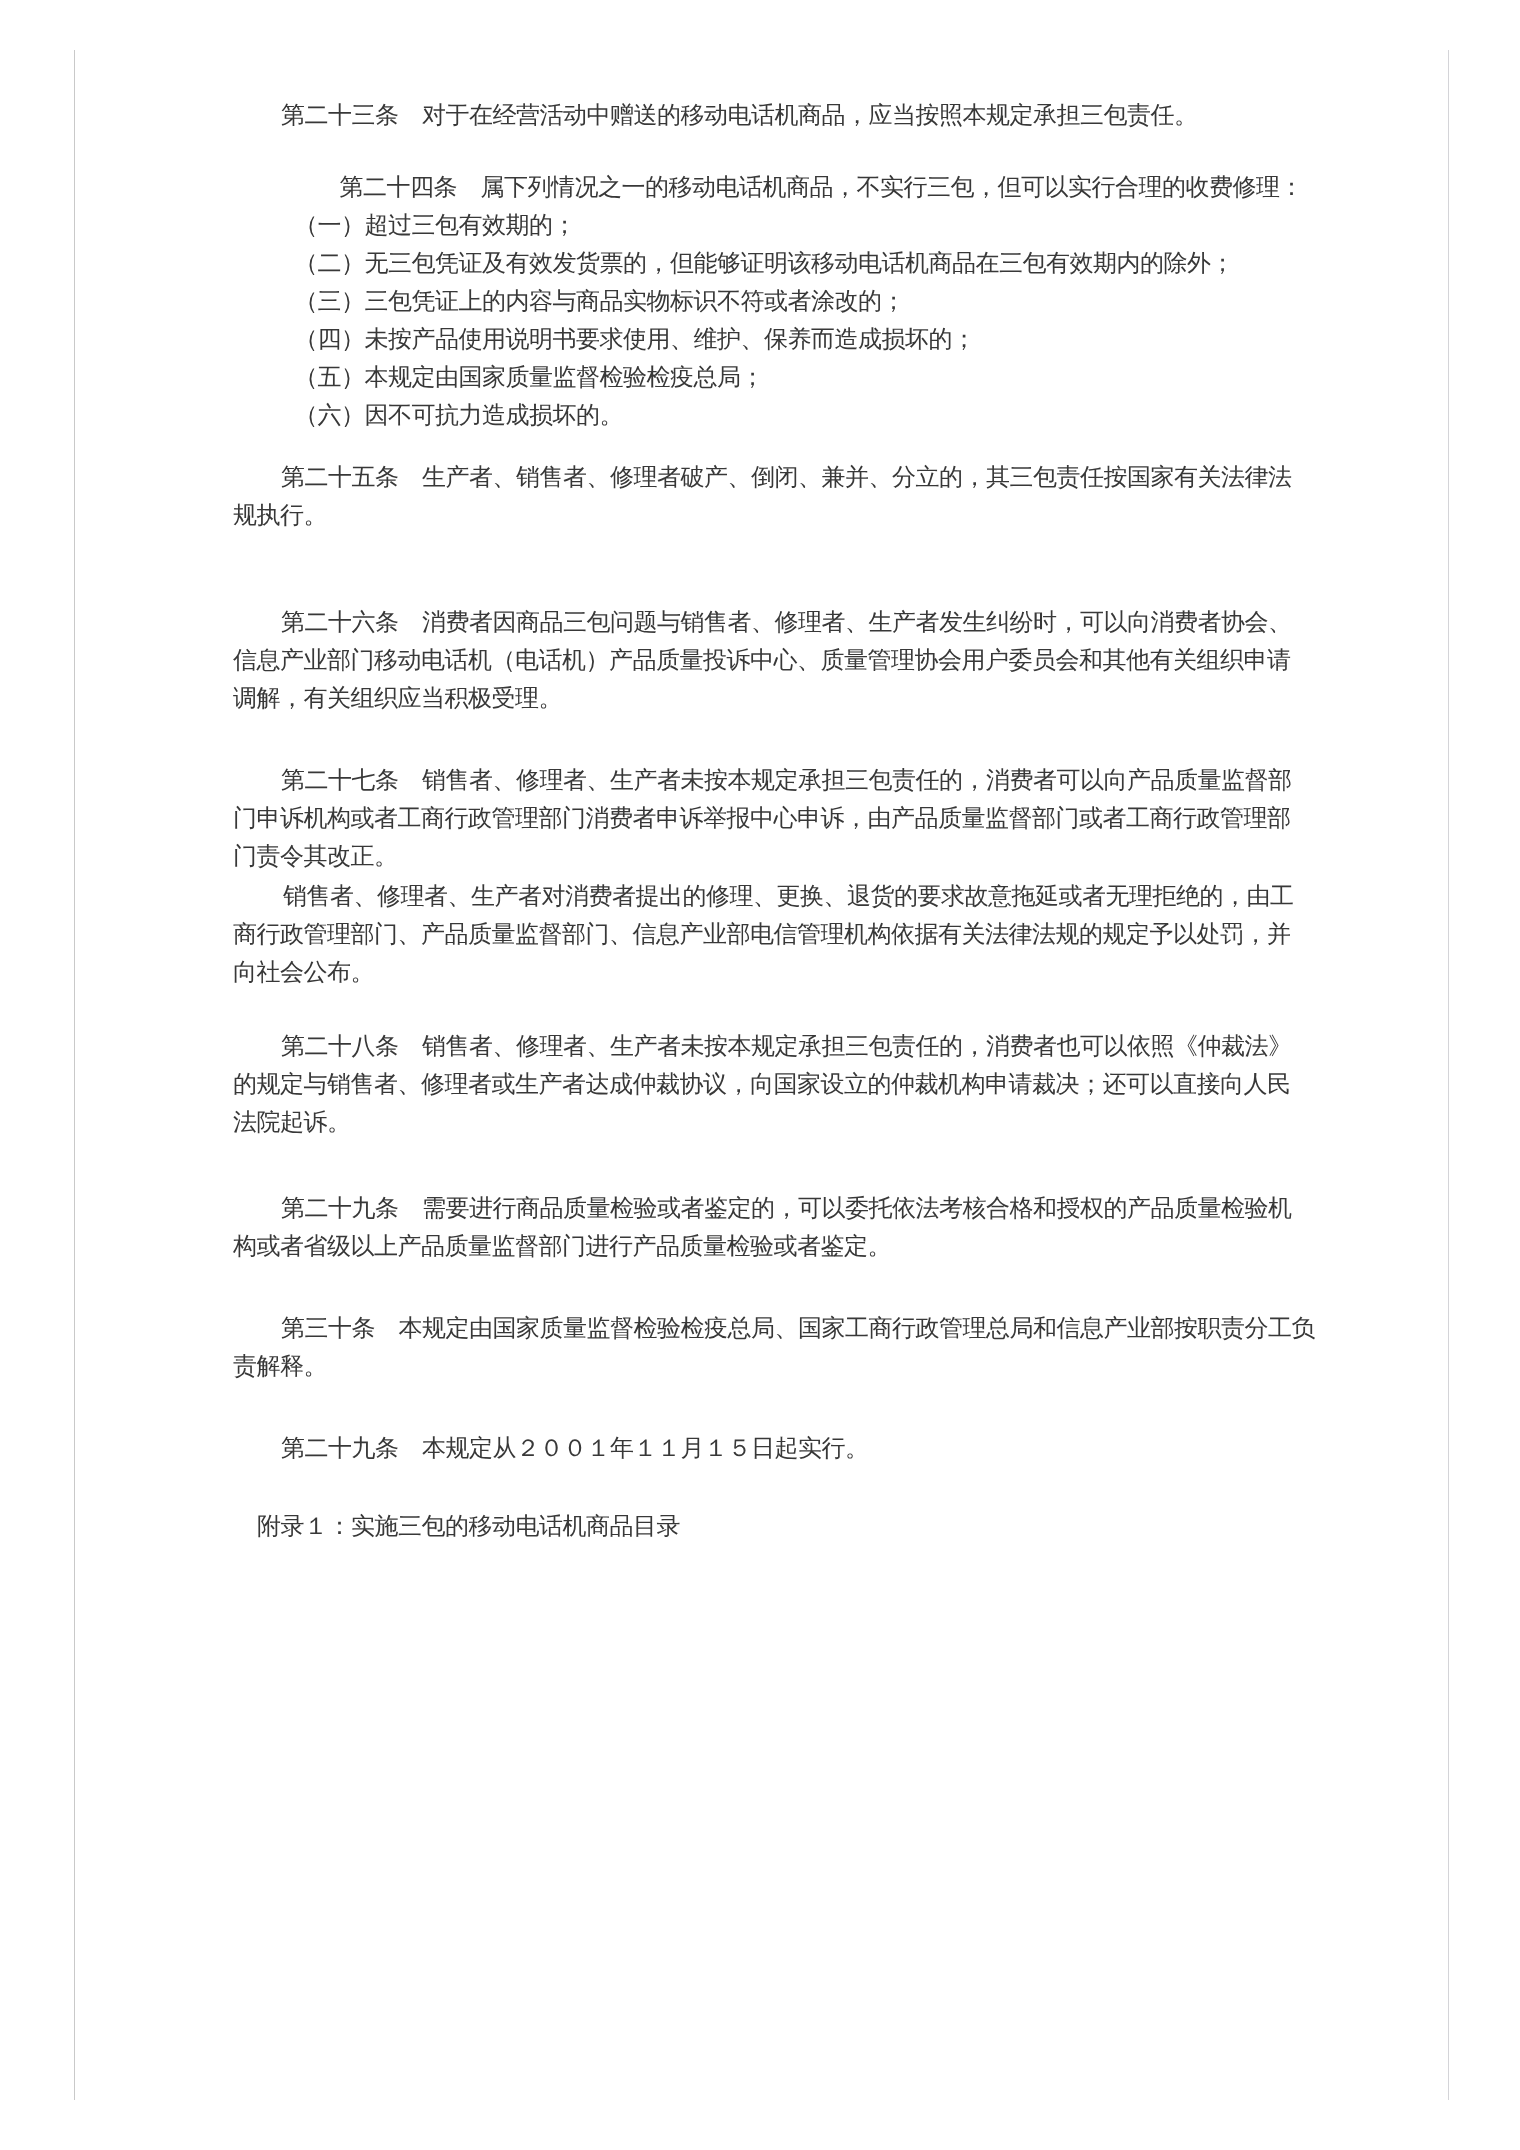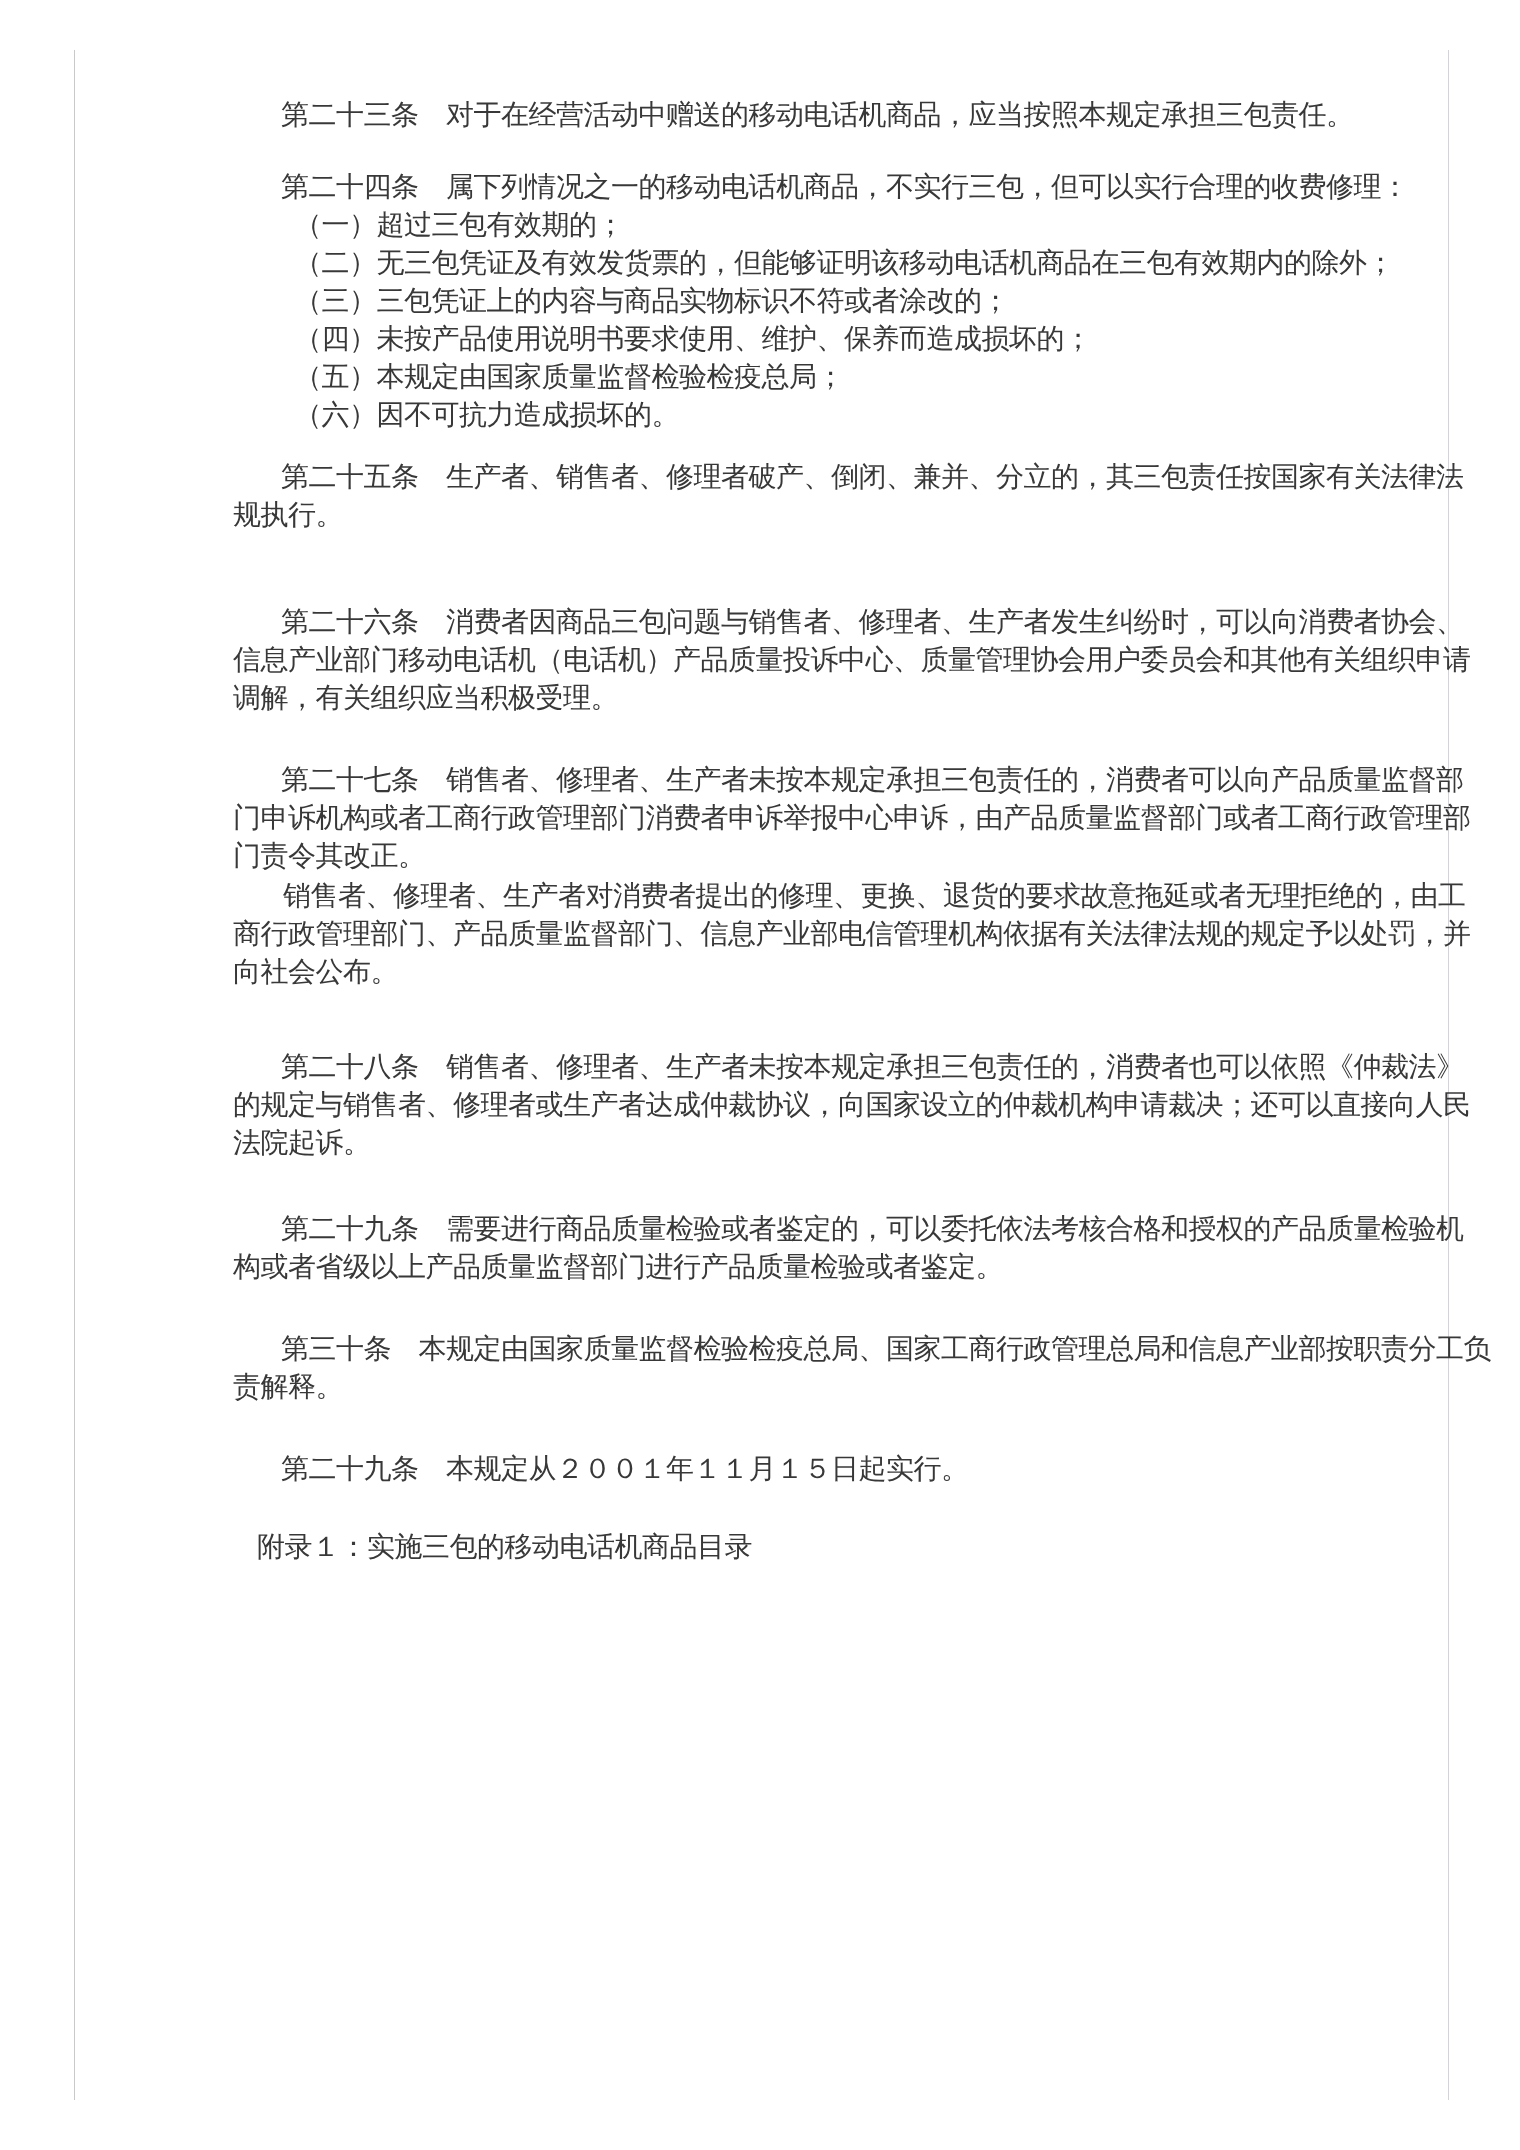--- a/index.html
+++ b/index.html
@@ -22,21 +22,21 @@
     background: #c9c9c9;
   }
   .page-border.left  { left: 74px; }
   .page-border.right { left: 1448px; background: #d4d4d8; }
 
   #document-body {
     position: absolute;
     left: 233px;
     top: 96px;
     width: 1070px;
-    font-size: 28px;
+    font-size: 24px;
     line-height: 38px;
     color: #383838;
     letter-spacing: -0.5px;
   }
   .para { margin: 0; padding: 0; }
   .para .line { display: block; white-space: nowrap; }
 
   
   .article      > .line:first-child { text-indent: 48px; }
   .list-item    > .line:first-child { text-indent: 61px; }
@@ -46,21 +46,21 @@
   
   .para:nth-of-type(1)  { margin-top: 0; }    
   .para:nth-of-type(2)  { margin-top: 34px; text-align: right; } 
   .para:nth-of-type(3), .para:nth-of-type(4), .para:nth-of-type(5),
   .para:nth-of-type(6), .para:nth-of-type(7), .para:nth-of-type(8)
                         { margin-top: 0; }    
   .para:nth-of-type(9)  { margin-top: 24px; } 
   .para:nth-of-type(10) { margin-top: 69px; } 
   .para:nth-of-type(11) { margin-top: 44px; } 
   .para:nth-of-type(12) { margin-top: 2px; }  
-  .para:nth-of-type(13) { margin-top: 57px; } 
+  .para:nth-of-type(13) { margin-top: 36px; } 
   .para:nth-of-type(14) { margin-top: 48px; } 
   .para:nth-of-type(15) { margin-top: 44px; } 
   .para:nth-of-type(16) { margin-top: 44px; } 
   .para:nth-of-type(17) { margin-top: 37px; } 
 </style>
 </head>
 <body>
 
 <div class="page-border left"></div>
 <div class="page-border right"></div>

